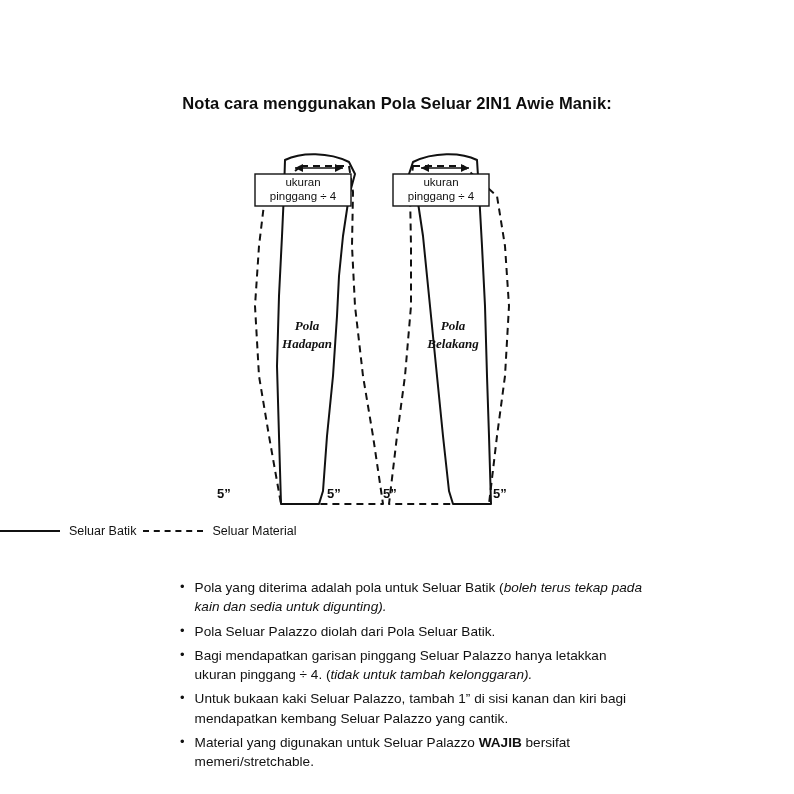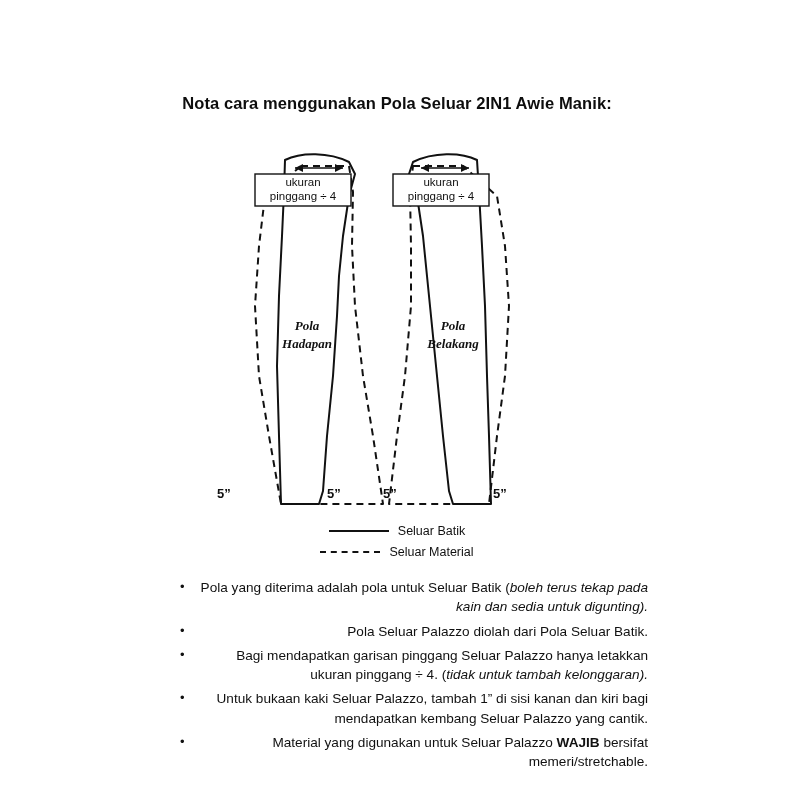--- a/index.html
+++ b/index.html
@@ -61,21 +61,21 @@
     font-size: 13px;
     font-weight: bold;
     fill: #111111;
   }
   .legend {
     position: absolute;
     top: 488px;
     left: 0;
     width: 794px;
     display: flex;
-    flex-direction: column;
+    flex-direction: row;
     align-items: center;
     gap: 7px;
   }
   .legend-row {
     display: flex;
     align-items: center;
     gap: 9px;
   }
   .legend-swatch {
     width: 60px;
@@ -105,21 +105,20 @@
     color: #111111;
   }
   .bullet {
     flex: 0 0 auto;
     font-size: 13px;
     line-height: 1.42;
     padding-left: 2px;
   }
   .note-body {
     flex: 1 1 auto;
-    text-align: right;
   }
   .note-body em {
     font-style: italic;
   }
   .note-body b {
     font-weight: bold;
   }
 </style>
 </head>
 <body>

